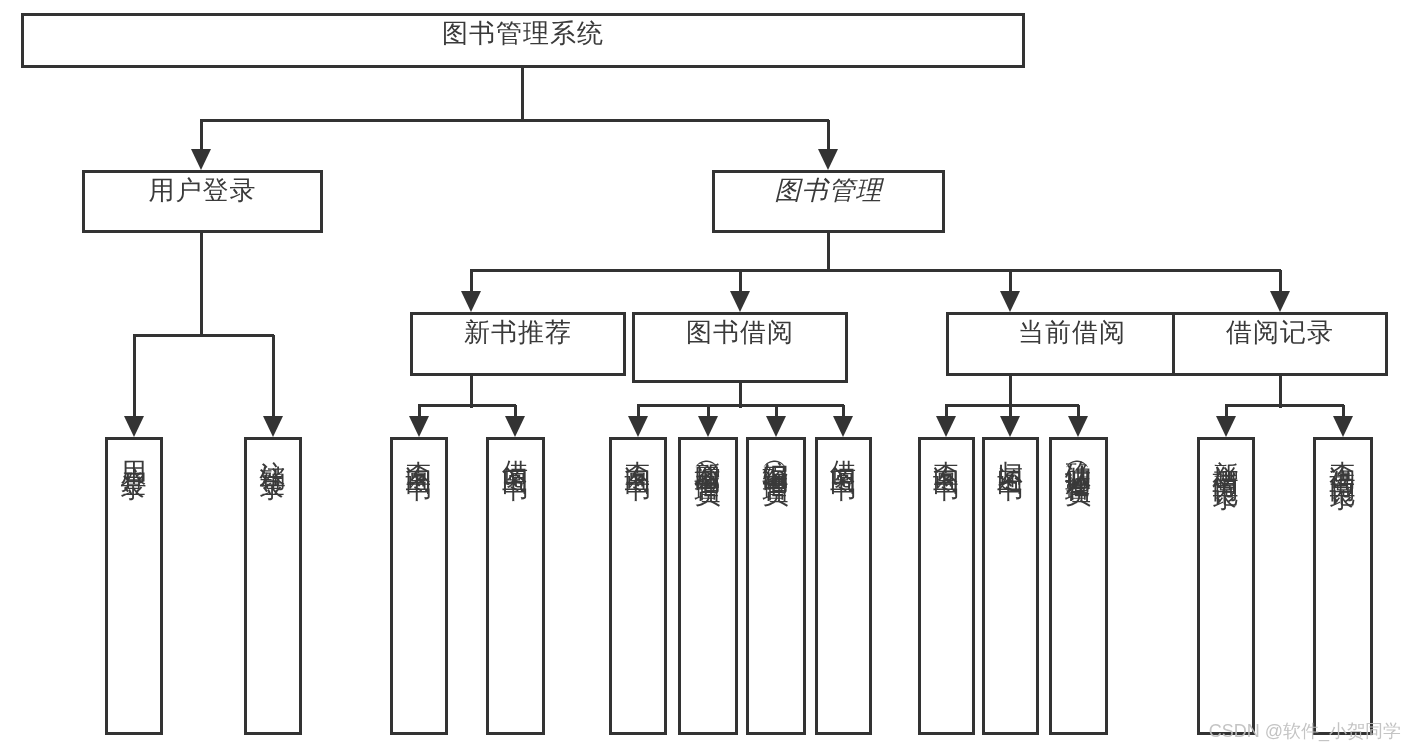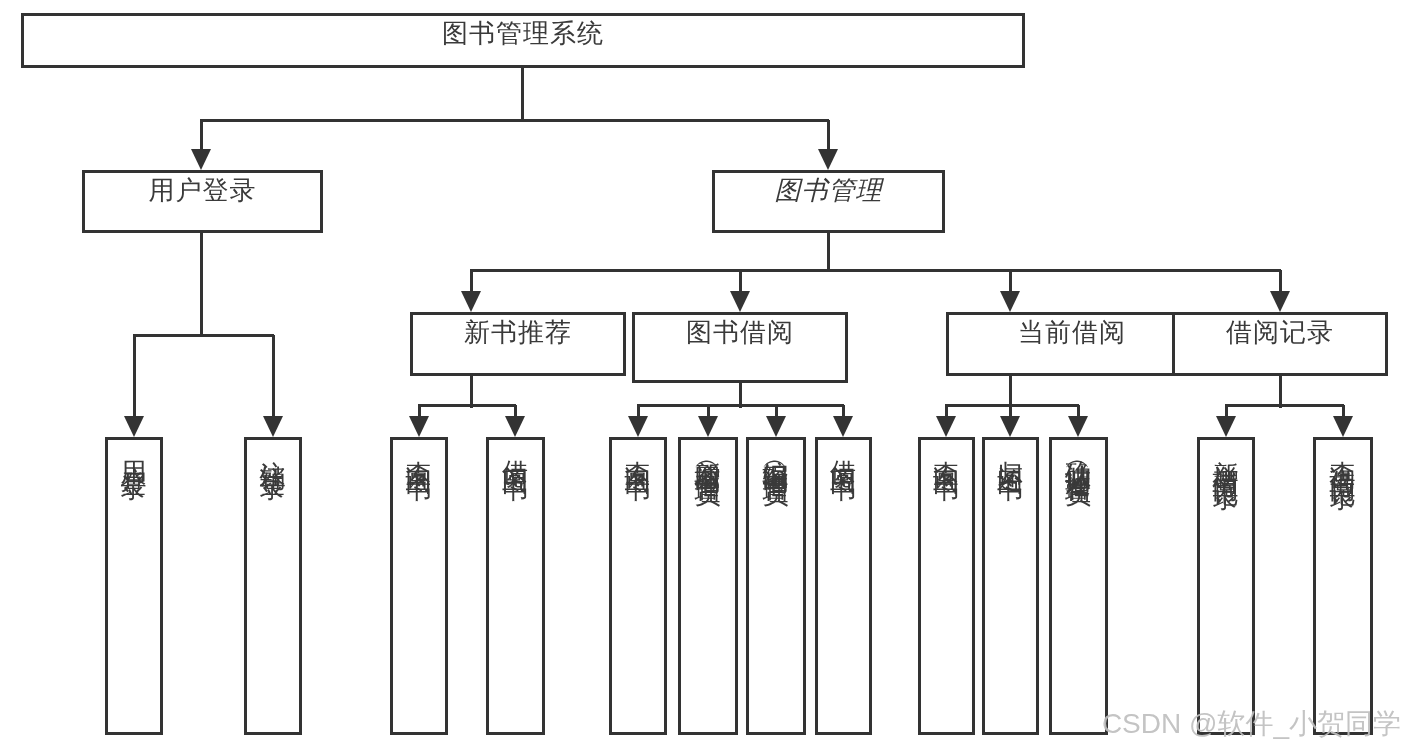--- a/index.html
+++ b/index.html
@@ -48,21 +48,21 @@
     width: 0;
     height: 0;
     border-left: 10px solid transparent;
     border-right: 10px solid transparent;
     border-top: 21px solid var(--line, #333333);
   }
   .watermark {
     position: absolute;
     right: 4px;
     bottom: 4px;
-    font-size: 28px;
+    font-size: 18px;
     color: var(--wm, #bfbfbf);
     opacity: 0.92;
     z-index: 10;
     white-space: nowrap;
   }
 </style>
 </head>
 <body>
 
 <div class="stage">

